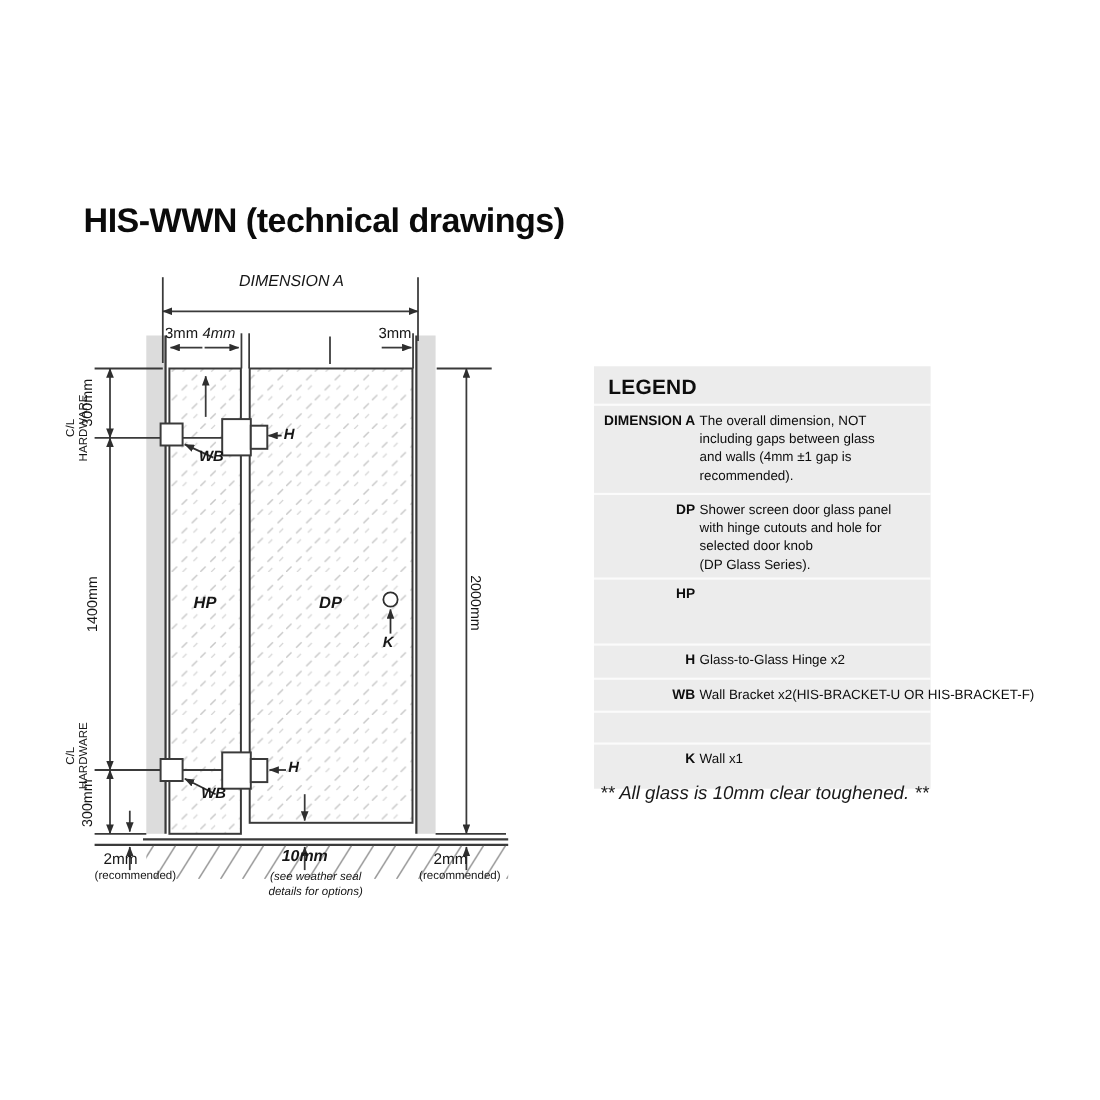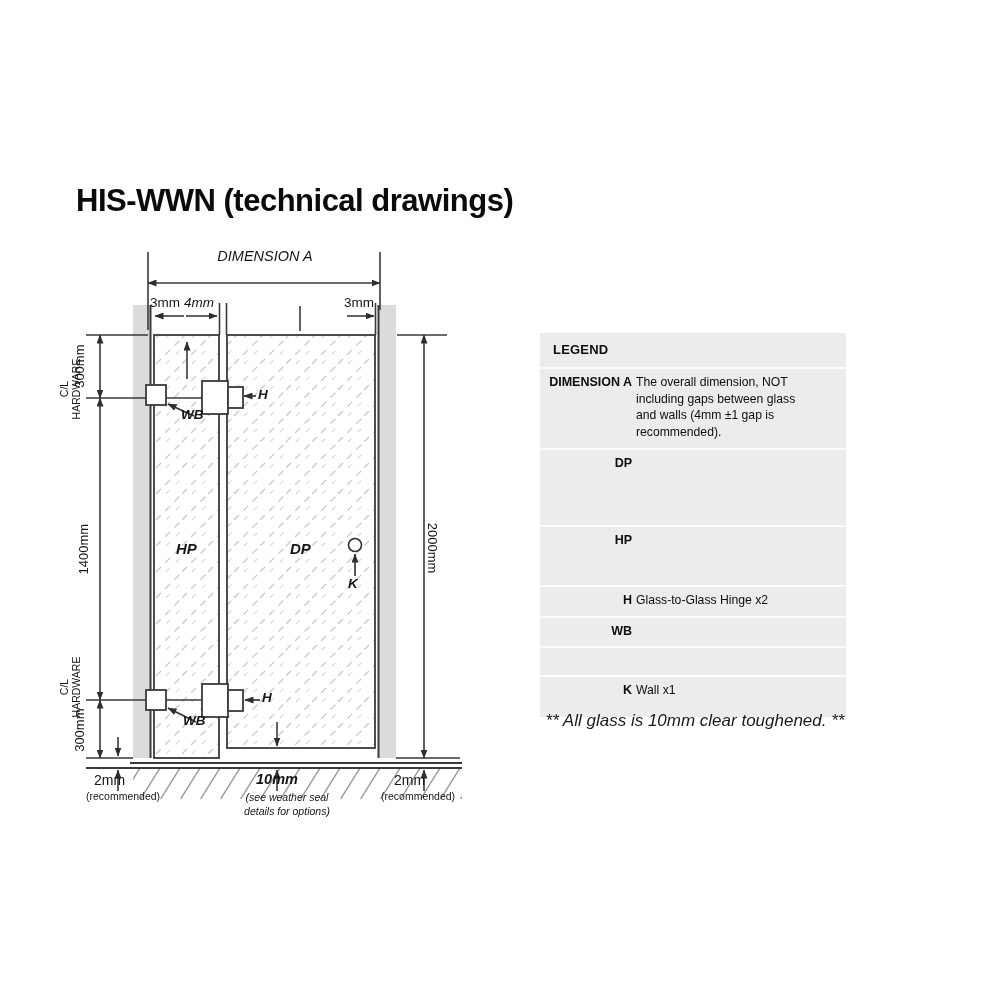--- a/index.html
+++ b/index.html
@@ -21,21 +21,21 @@
   .it{font-style:italic;}
   .bd{font-weight:bold;}
   .rotccw{transform:rotate(-90deg);}
   .rotcw{transform:rotate(90deg);}
   .small{font-size:10.5px;}
   
   .legend{
     position:absolute;left:540px;top:333px;width:306px;background:#ececec;
   }
   .legend-header{
-    padding:9px 0 6px 13px;font-size:13px;font-weight:bold;color:#0d0d0d;
+    padding:9px 0 6px 13px;font-size:19px;font-weight:bold;color:#0d0d0d;
     letter-spacing:0.2px;height:19px;
   }
   .lrow{
     display:flex;border-top:2px solid #fbfbfb;padding:5px 0 4px 0;
     align-items:flex-start;
   }
   .lkey{
     width:92px;min-width:92px;text-align:right;font-weight:bold;font-size:12.5px;
     line-height:16px;color:#0d0d0d;
   }
@@ -198,33 +198,38 @@
   <div class="lrow" style="min-height:70px;">
     <div class="lkey">DIMENSION A</div>
     <div class="ldesc">The overall dimension, NOT
 including gaps between glass
 and walls (4mm ±1 gap is
 recommended).</div>
   </div>
 
   <div class="lrow" style="min-height:66px;">
     <div class="lkey">DP</div>
+    <div class="ldesc">Shower screen door glass panel
+with hinge cutouts and hole for
+selected door knob
+(DP Glass Series).</div>
   </div>
 
   <div class="lrow" style="min-height:49px;">
     <div class="lkey">HP</div>
   </div>
 
   <div class="lrow" style="min-height:20px;">
     <div class="lkey">H</div>
     <div class="ldesc">Glass-to-Glass Hinge x2</div>
   </div>
 
   <div class="lrow" style="min-height:19px;">
     <div class="lkey">WB</div>
+    <div class="ldesc">Wall Bracket x2(HIS-BRACKET-U OR HIS-BRACKET-F)</div>
   </div>
 
   <div class="lrow" style="min-height:18px;">
     <div class="lkey"></div>
     <div class="ldesc"></div>
   </div>
 
   <div class="lrow" style="min-height:31px;">
     <div class="lkey">K</div>
     <div class="ldesc">Wall x1</div>

